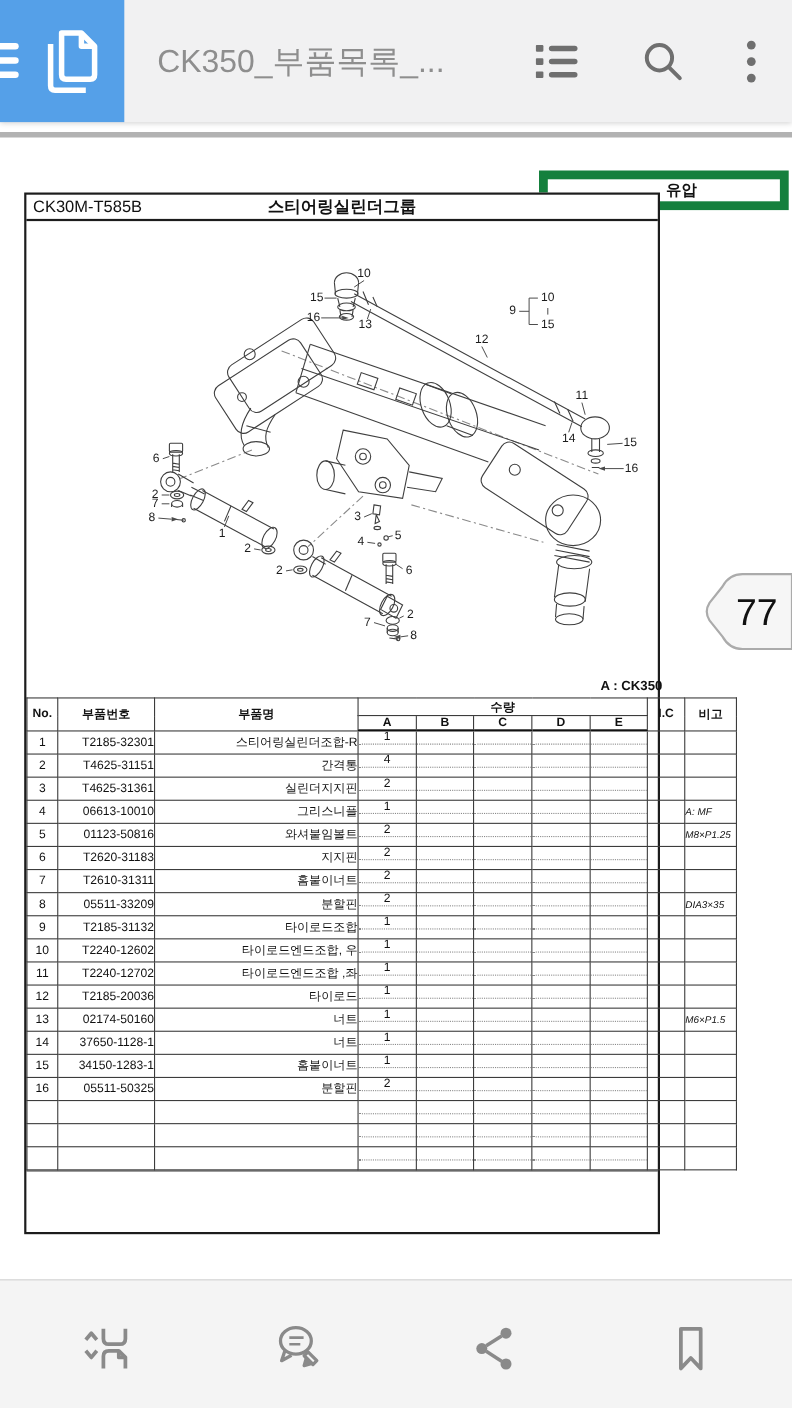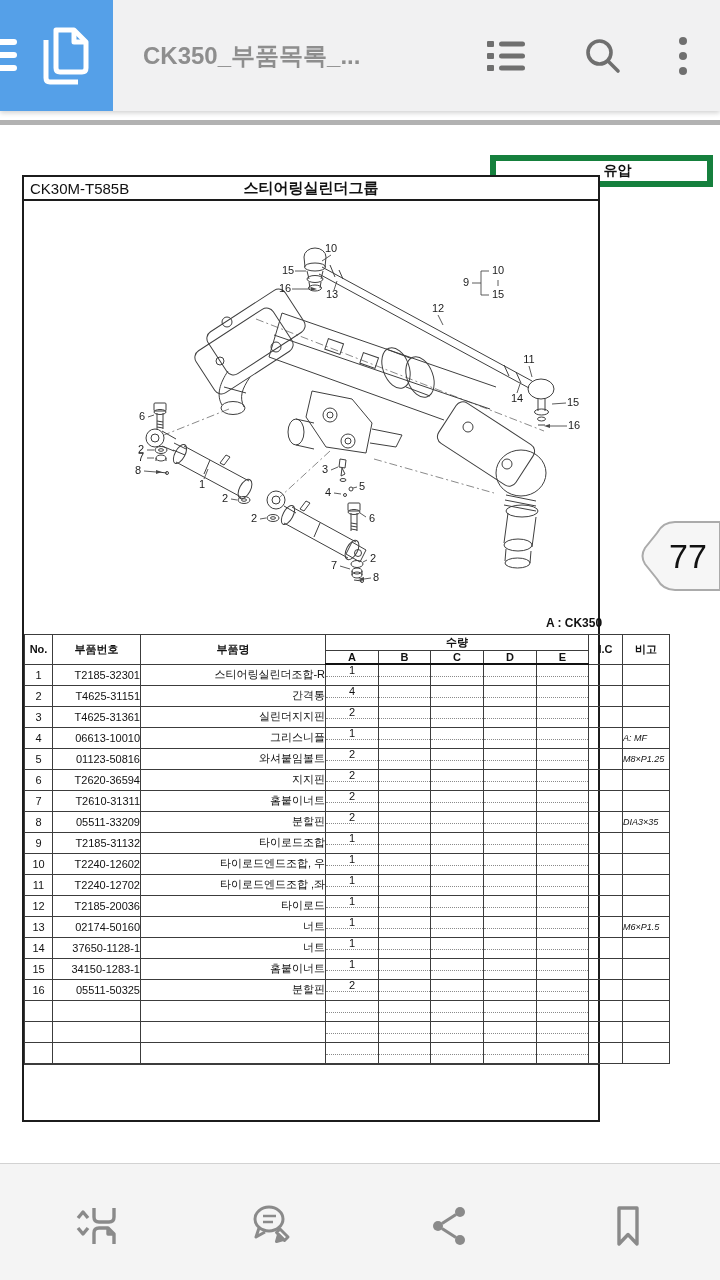--- a/index.html
+++ b/index.html
@@ -4,26 +4,26 @@
 <style>
   html,body{margin:0;padding:0;}
   body{width:720px;height:1280px;position:relative;background:#ffffff;overflow:hidden;
        font-family:"Liberation Sans","DejaVu Sans",sans-serif;}
   
   .appbar{position:absolute;left:0;top:0;width:720px;height:111px;background:#f1f1f2;
           box-shadow:0 2px 5px rgba(0,0,0,.18);}
   .pages-btn{position:absolute;left:0;top:0;width:113px;height:111px;background:#55a0e8;}
   .ham-bar{position:absolute;left:0;width:17px;height:6px;background:#fff;border-radius:0 3px 3px 0;}
   .appbar-title{position:absolute;left:143px;top:0;height:111px;display:flex;align-items:center;
-                font-size:24px;font-weight:700;color:#8e8e8e;letter-spacing:0;text-align:right;}
+                font-size:29px;font-weight:400;color:#8e8e8e;letter-spacing:0;text-align:right;}
   .appbar-ic{position:absolute;top:0;height:111px;display:flex;align-items:center;}
   
   .band{position:absolute;left:0;top:120px;width:720px;height:5px;background:#b2b2b2;}
   
-  .tagbox{position:absolute;left:490px;top:155px;width:179px;height:20px;border:6px solid #15803d;
+  .tagbox{position:absolute;left:490px;top:155px;width:179px;height:20px;border:8px solid #15803d;
           display:flex;align-items:center;justify-content:center;font-size:14px;font-weight:600;color:#111;padding-left:32px;}
   .frame{position:absolute;left:22px;top:175px;width:578px;height:947px;border:2px solid #1c1c1c;
          box-sizing:border-box;display:flex;flex-direction:column;background:#fff;}
   .titlerow{height:22px;border-bottom:2px solid #1c1c1c;position:relative;flex:0 0 auto;}
   .model{position:absolute;left:6px;top:0;height:22px;display:flex;align-items:center;
          font-size:15px;color:#111;}
   .doctitle{position:absolute;left:0;right:0;top:0;height:22px;display:flex;align-items:center;
             justify-content:center;font-size:15px;font-weight:600;color:#111;}
   .diagram{height:433px;position:relative;flex:0 0 auto;}
   .diagram svg{position:absolute;left:0;top:0;}
@@ -444,21 +444,21 @@
             <div class="qv"></div>
           </td>
           <td class="c-qty">
             <div class="qv"></div>
           </td>
           <td class="c-ic"></td>
           <td class="c-remark">M8×P1.25</td>
         </tr>
         <tr>
           <td class="c-no">6</td>
-          <td class="c-part-no">T2620-36594</td>
+          <td class="c-part-no">T2620-31183</td>
           <td class="c-part-name">지지핀</td>
           <td class="c-qty">
             <div class="qv">2</div>
           </td>
           <td class="c-qty">
             <div class="qv"></div>
           </td>
           <td class="c-qty">
             <div class="qv"></div>
           </td>

